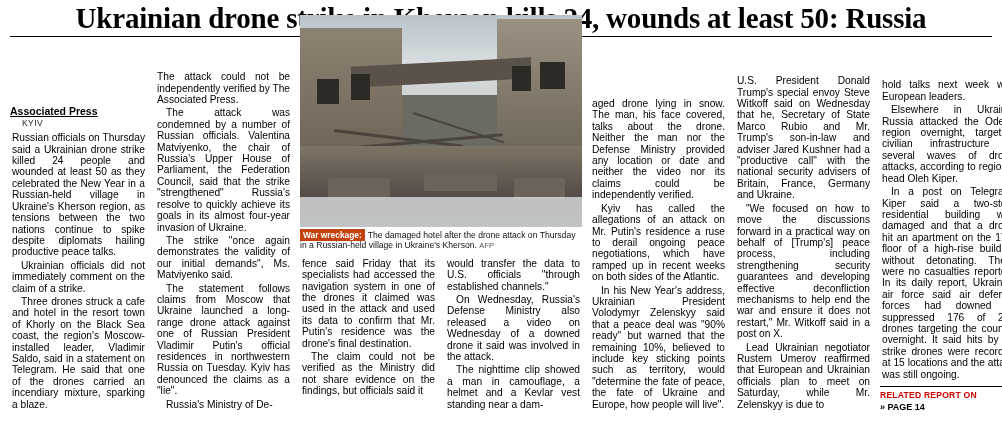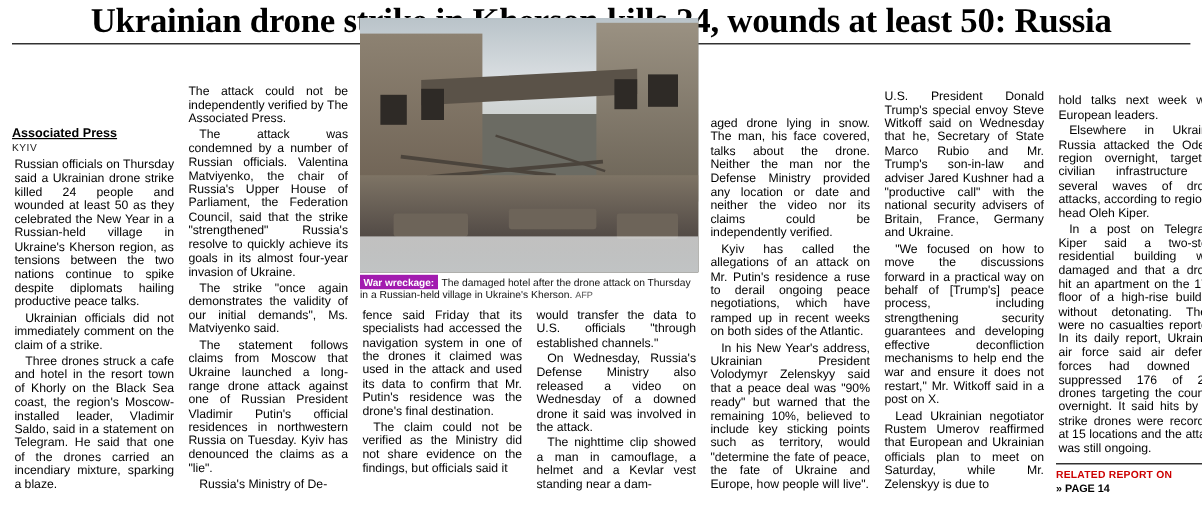--- a/index.html
+++ b/index.html
@@ -73,20 +73,21 @@
     text-decoration: underline;
     font-family: "Liberation Sans", sans-serif;
     margin-bottom: 1px;
   }
   .place {
     font-size: 8.5px;
     font-family: "Liberation Sans", sans-serif;
     letter-spacing: 0.4px;
     margin-bottom: 4px;
     color: #222;
+    margin-left: 12px;
   }
   
   .photo-wrap {
     width: 282px;
     flex: 0 0 282px;
   }
   .photo {
     width: 282px;
     height: 212px;
     position: relative;
@@ -133,21 +134,21 @@
     border-radius: 2px;
   }
   .caption {
     font-family: "Liberation Sans", sans-serif;
     font-size: 8.6px;
     line-height: 10.4px;
     margin-top: 3px;
     color: #111;
   }
   .caption .tag {
-    background: #a21caf;
+    background: #c2410c;
     color: #fff;
     font-weight: bold;
     padding: 1px 3px;
     font-size: 8.4px;
     margin-right: 3px;
   }
   .caption .credit {
     color: #555;
     font-size: 7.6px;
   }

